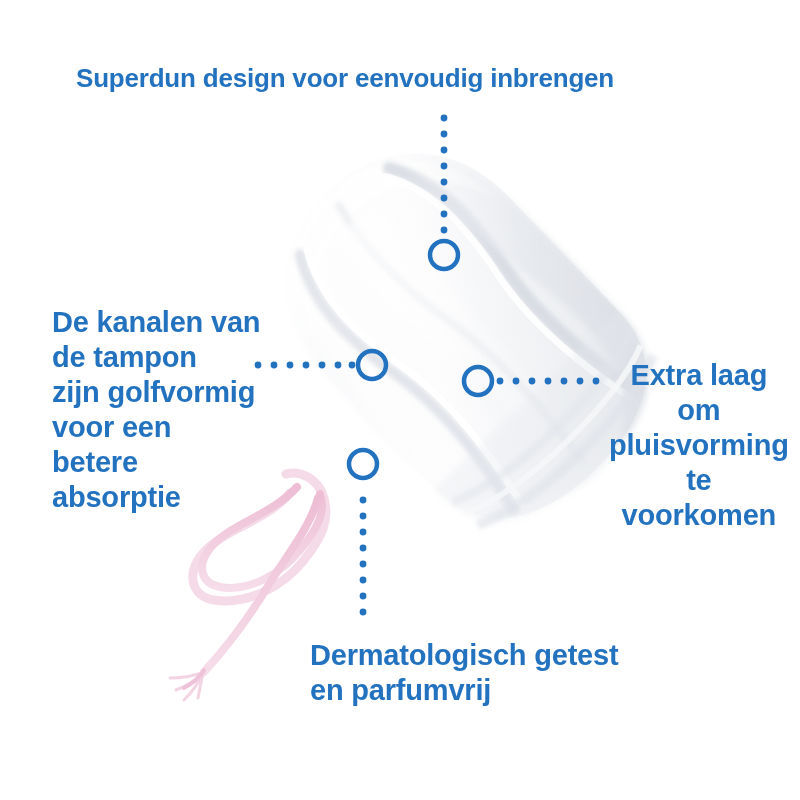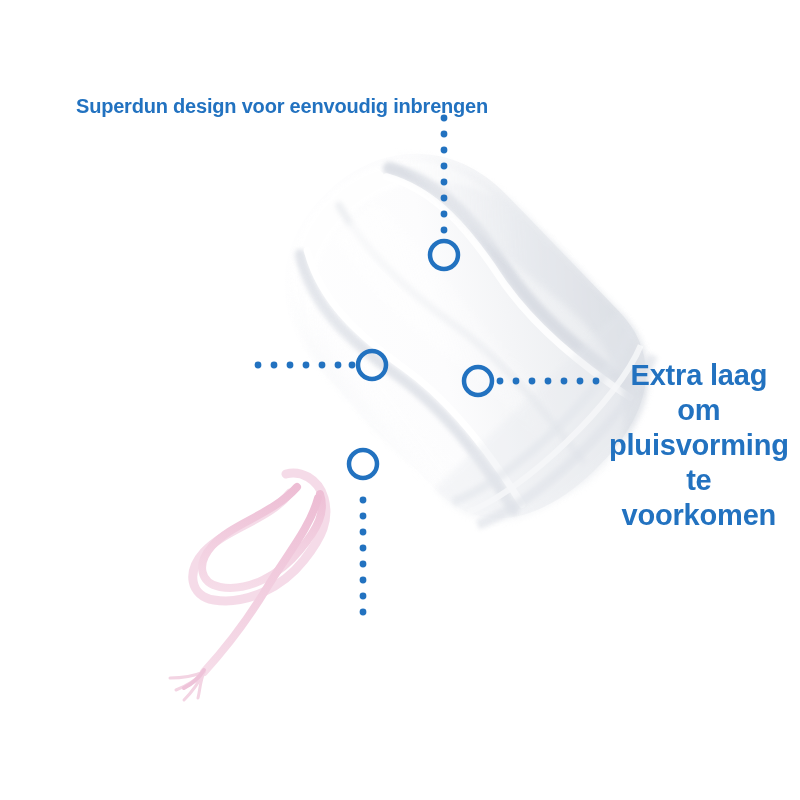--- a/index.html
+++ b/index.html
@@ -28,23 +28,22 @@
     position: absolute;
     color: #2272c0;
     font-weight: bold;
     letter-spacing: -0.2px;
     white-space: pre-line;
     margin: 0;
   }
   #title-text {
     left: 76px;
     top: 60px;
-    font-size: 20px;
+    font-size: 26px;
     line-height: 36px;
-    margin-top: 28px;
   }
   #left-text {
     left: 52px;
     top: 305px;
     font-size: 29px;
     line-height: 35px;
   }
   #right-text {
     left: 609px;
     top: 358px;
@@ -244,21 +243,29 @@
     <g fill="none" stroke="#2272c0" stroke-width="4.5">
       <circle cx="444" cy="255" r="14"></circle>
       <circle cx="372" cy="365" r="14"></circle>
       <circle cx="478" cy="381" r="14"></circle>
       <circle cx="363" cy="464" r="14"></circle>
     </g>
   </svg>
 
   <div class="callout-text" id="title-text">Superdun design voor eenvoudig inbrengen</div>
 
+  <div class="callout-text" id="left-text">De kanalen van
+de tampon
+zijn golfvormig
+voor een
+betere
+absorptie</div>
 
   <div class="callout-text" id="right-text">Extra laag
 om
 pluisvorming
 te
 voorkomen</div>
 
+  <div class="callout-text" id="bottom-text">Dermatologisch getest
+en parfumvrij</div>
 
 </div>
 
 </body></html>

